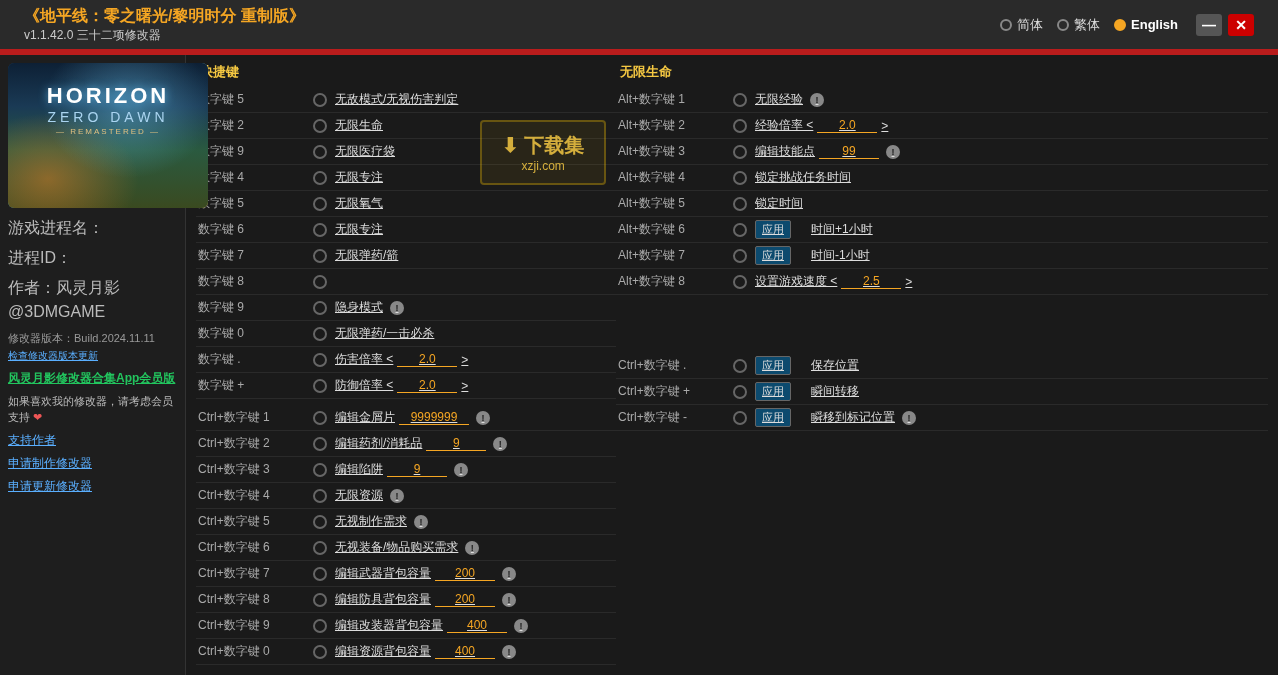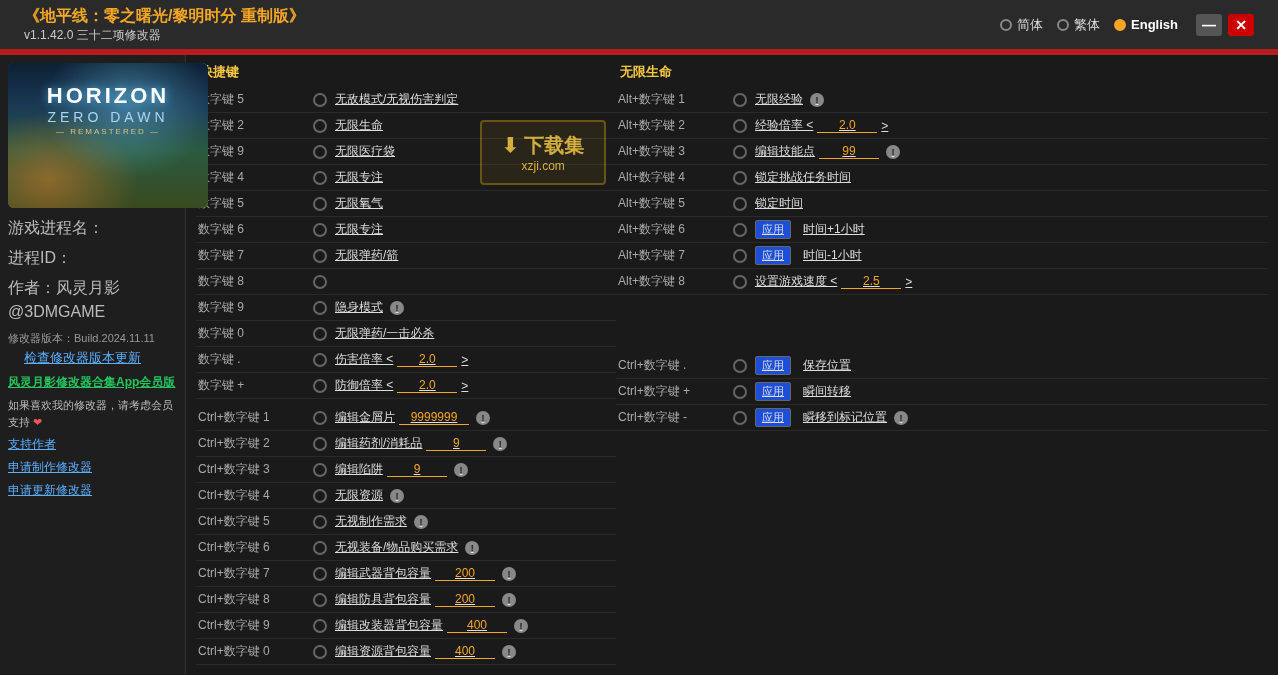--- a/index.html
+++ b/index.html
@@ -242,28 +242,28 @@
     .cheat-name {
       color: #ddd;
       font-size: 12px;
       flex: 1;
       display: flex;
       align-items: center;
       gap: 4px;
       text-decoration: underline;
     }
     .apply-btn {
-      background: #1d4ed8;
+      background: #0c4a6e;
       color: #ddd;
       border: 1px solid #666;
       font-size: 11px;
       padding: 1px 6px;
       border-radius: 2px;
       cursor: pointer;
-      margin-right: 8px;
+      margin-right: 16px;
     }
     .warn-icon {
       display: inline-flex;
       align-items: center;
       justify-content: center;
       width: 14px;
       height: 14px;
       border-radius: 50%;
       background: #888;
       color: #1a1a1a;
@@ -331,21 +331,21 @@
         <span>游戏进程名：</span>
       </div>
       <div class="info-row">
         <span>进程ID：</span>
       </div>
       <div class="info-row">
         <span>作者：风灵月影@3DMGAME</span>
       </div>
       <div class="version-info">
         <div>修改器版本：Build.2024.11.11</div>
-        <div class="blue-link" style="font-size:13px;margin-left:16px;">检查修改器版本更新</div>
+        <div class="blue-link" style="font-size:10px;">检查修改器版本更新</div>
       </div>
       <div>
         <span class="app-link">风灵月影修改器合集App会员版</span>
       </div>
       <div class="desc-text">
         <span>如果喜欢我的修改器，请考虑会员支持</span>
         <span class="heart-icon">❤</span>
       </div>
       <div class="link-row">
         <span class="blue-link">支持作者</span>

